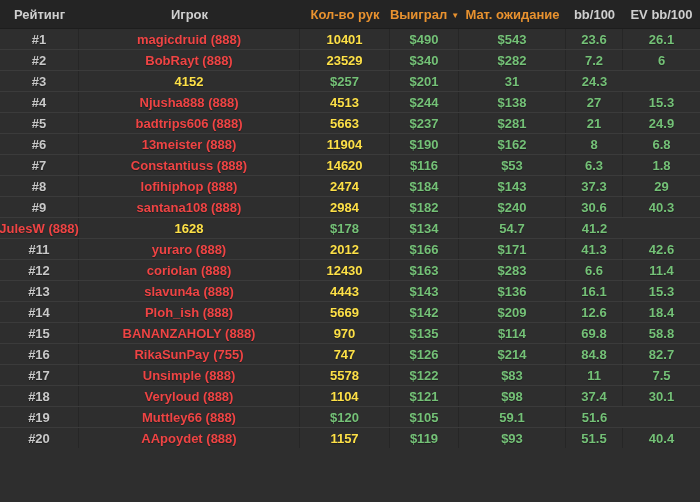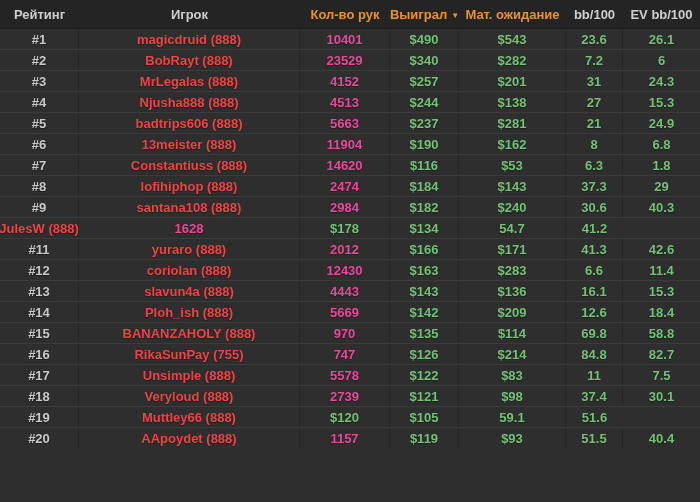--- a/index.html
+++ b/index.html
@@ -39,21 +39,21 @@
   .tr + .tr { border-top: 1px solid #3b3b3b; }
   .td {
     display: flex; align-items: center; justify-content: center;
     font-size: 13px; white-space: nowrap;
     border-right: 1px solid #262626;
     text-shadow: 0 1px 1px rgba(0,0,0,0.35);
   }
   .td:last-child { border-right: none; }
   .c-rank  { color: #c9c9c9; }
   .c-player{ color: #ef4444; cursor: pointer; }
-  .c-hands { color: #ec4899; }
+  .c-hands { color: #fde047; }
   .c-won, .c-ev, .c-bb, .c-evbb { color: #74c177; }
 </style>
 </head>
 <body>
 
 <div class="table">
   <div class="thead">
     <div class="th">
       <span>Рейтинг</span>
     </div>
@@ -93,21 +93,20 @@
     <div class="td c-player">BobRayt (888)</div>
     <div class="td c-hands">23529</div>
     <div class="td c-won">$340</div>
     <div class="td c-ev">$282</div>
     <div class="td c-bb">7.2</div>
     <div class="td c-evbb">6</div>
   </div>
 
   <div class="tr">
     <div class="td c-rank">#3</div>
-    <div class="td c-player">MrLegalas (888)</div>
     <div class="td c-hands">4152</div>
     <div class="td c-won">$257</div>
     <div class="td c-ev">$201</div>
     <div class="td c-bb">31</div>
     <div class="td c-evbb">24.3</div>
   </div>
 
   <div class="tr">
     <div class="td c-rank">#4</div>
     <div class="td c-player">Njusha888 (888)</div>
@@ -243,21 +242,21 @@
     <div class="td c-hands">5578</div>
     <div class="td c-won">$122</div>
     <div class="td c-ev">$83</div>
     <div class="td c-bb">11</div>
     <div class="td c-evbb">7.5</div>
   </div>
 
   <div class="tr">
     <div class="td c-rank">#18</div>
     <div class="td c-player">Veryloud (888)</div>
-    <div class="td c-hands">2739</div>
+    <div class="td c-hands">1104</div>
     <div class="td c-won">$121</div>
     <div class="td c-ev">$98</div>
     <div class="td c-bb">37.4</div>
     <div class="td c-evbb">30.1</div>
   </div>
 
   <div class="tr">
     <div class="td c-rank">#19</div>
     <div class="td c-player">Muttley66 (888)</div>
     <div class="td c-won">$120</div>

